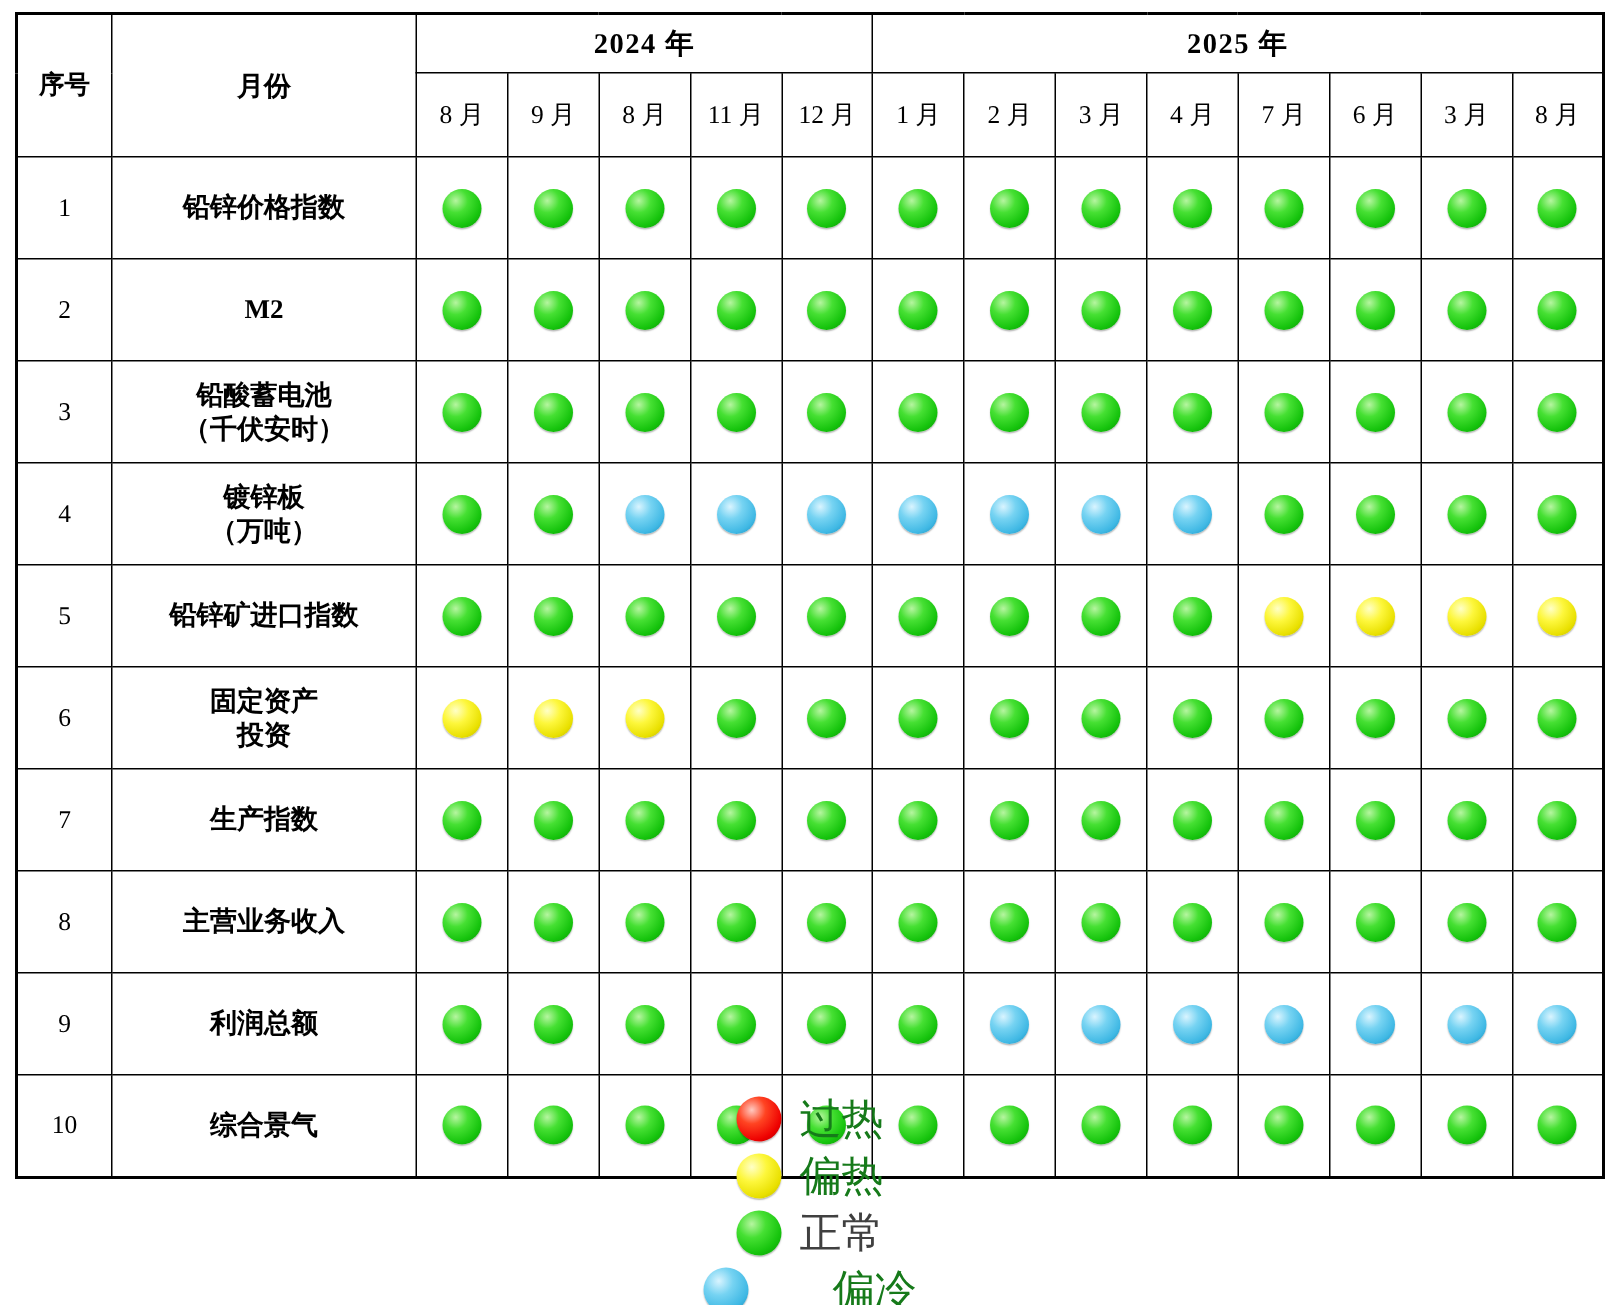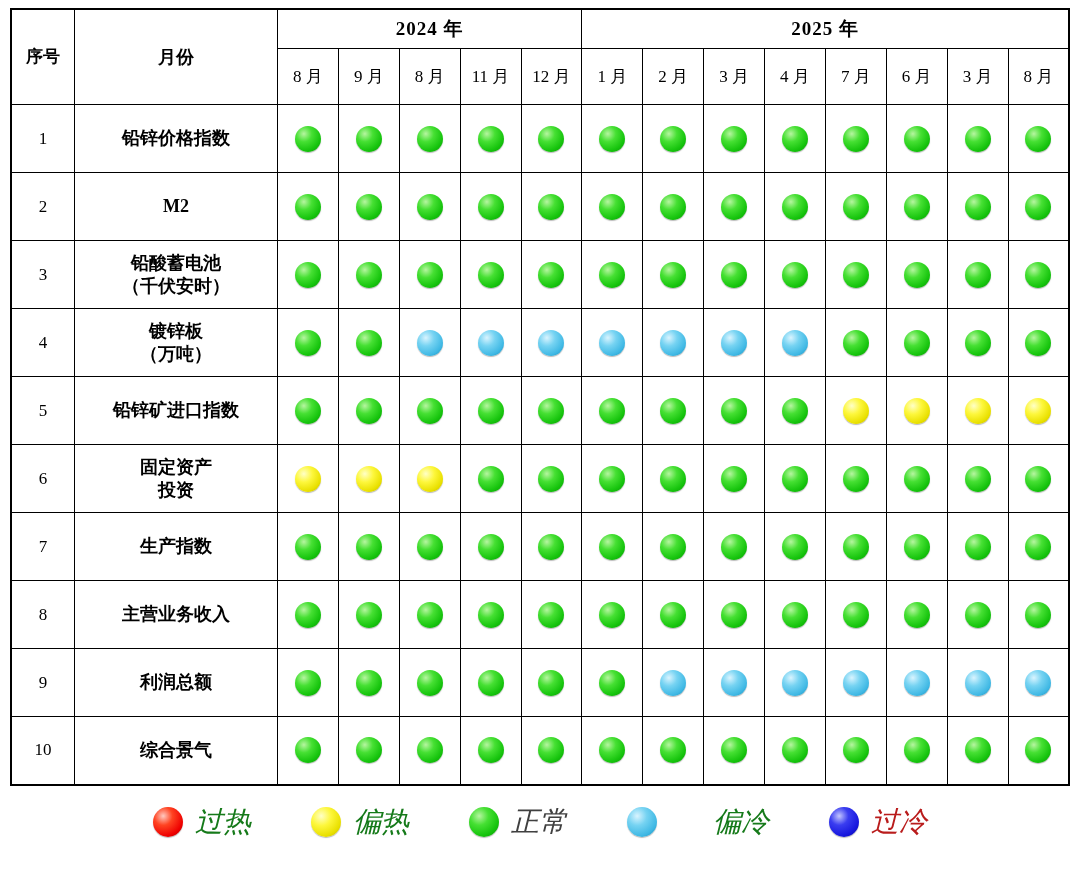--- a/index.html
+++ b/index.html
@@ -91,27 +91,26 @@
   .dot.red {
     background: radial-gradient(circle at 34% 30%, #ffc9c0 0%, #ff4422 32%, #ee0000 70%, #9c0000 100%);
     box-shadow: 0 1px 1px rgba(0,0,0,0.28);
   }
   .dot.darkblue {
     background: radial-gradient(circle at 34% 30%, #c3c6ff 0%, #3a3df0 32%, #1616dd 70%, #090988 100%);
     box-shadow: 0 1px 1px rgba(0,0,0,0.28);
   }
   #legend {
     display: flex;
-    flex-direction: row;
+    flex-direction: column;
     align-items: center;
     justify-content: center;
     gap: 0;
     height: 64px;
     margin-top: 4px;
-    font-style: italic;
   }
   .legend-item {
     display: flex;
     align-items: center;
     gap: 12px;
     margin: 0 30px;
   }
   .legend-item .dot {
     width: 30px;
     height: 30px;

